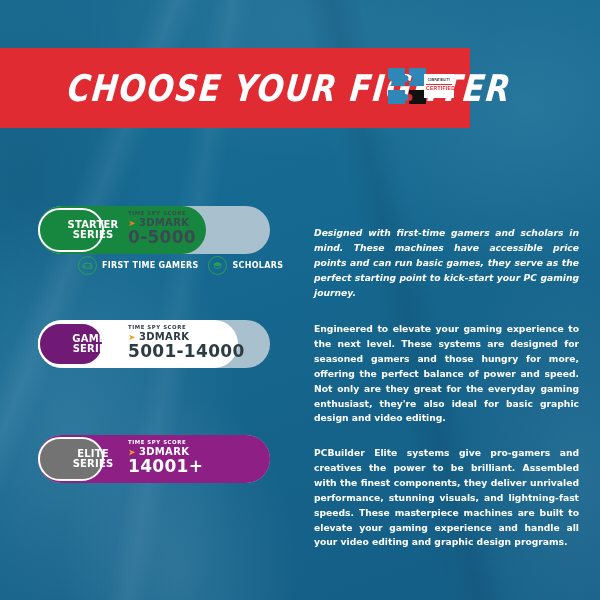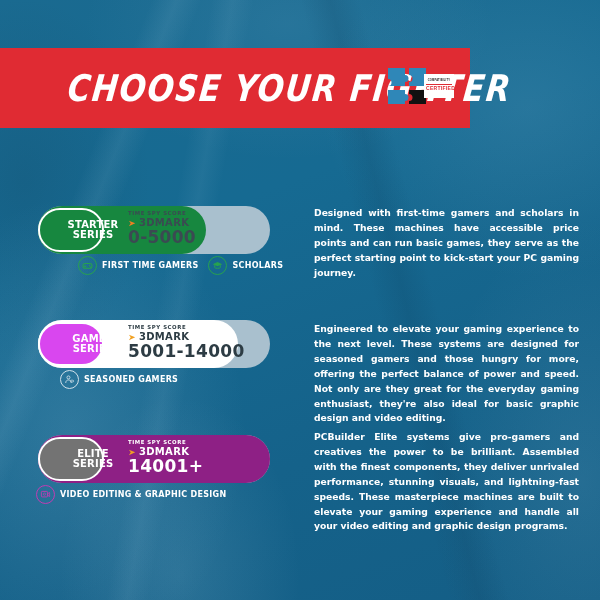--- a/index.html
+++ b/index.html
@@ -140,21 +140,21 @@
     border-radius: 22px;
     border: 2px solid #ffffff;
     display: flex;
     flex-direction: column;
     align-items: center;
     justify-content: center;
     z-index: 3;
     line-height: 1.02;
   }
   #tier-0 .tier-badge { background: #17873f; }
-  #tier-1 .tier-badge { background: #d946ef; }
+  #tier-1 .tier-badge { background: #701a75; }
   #tier-2 .tier-badge { background: #737373; }
   .tier-badge span {
     color: #ffffff;
     font-size: 10px;
     font-weight: bold;
     letter-spacing: .2px;
     font-family: "DejaVu Sans", sans-serif;
     padding-left: 44px;
   }
 
@@ -244,23 +244,23 @@
     position: absolute;
     left: 314px;
     width: 265px;
     color: #ffffff;
     font-size: 9.2px;
     font-weight: bold;
     line-height: 1.62;
     text-align: justify;
     font-family: "DejaVu Sans", sans-serif;
   }
-  #desc-0 { top: 206px; }
+  #desc-0 { top: 226px; font-style: italic; }
   #desc-1 { top: 322px; }
-  #desc-2 { top: 430px; }
+  #desc-2 { top: 446px; }
 </style>
 </head>
 <body>
 
 <div id="bg"></div>
 
 <div id="page">
 
   <div id="banner">
     <div id="banner-title">CHOOSE YOUR FIGHTER</div>
@@ -340,30 +340,20 @@
       <div class="score-brand">
         <svg class="brand-mark" viewBox="0 0 10 10">
           <path d="M1 2 L8 4.6 L1 8 L3 4.8 Z" fill="#f0a022"></path>
         </svg>
         <div class="score-brand-text">3DMARK</div>
       </div>
       <div class="score-value">5001-14000</div>
     </div>
 
     <div class="tag-row">
-      <div class="tag">
-        <span class="tag-icon">
-          <svg width="11" height="11" viewBox="0 0 16 16">
-              <circle cx="6.5" cy="5" r="2.2" fill="none" stroke="#cfe0ea" stroke-width="1.3"></circle>
-              <path d="M2.5 13 c0-3 2-4.3 4-4.3 s4 1.3 4 4.3" fill="none" stroke="#cfe0ea" stroke-width="1.3"></path>
-              <rect x="9.5" y="9" width="4.5" height="2.6" rx="1.3" fill="none" stroke="#cfe0ea" stroke-width="1.1"></rect>
-            </svg>
-        </span>
-        <span class="tag-label">SEASONED GAMERS</span>
-      </div>
     </div>
   </div>
 
   <div class="tier" id="tier-2">
     <div class="pill-track">
       <div class="pill-fill"></div>
     </div>
 
     <div class="tier-badge">
       <span>ELITE</span>
@@ -375,30 +365,20 @@
       <div class="score-brand">
         <svg class="brand-mark" viewBox="0 0 10 10">
           <path d="M1 2 L8 4.6 L1 8 L3 4.8 Z" fill="#f0a022"></path>
         </svg>
         <div class="score-brand-text">3DMARK</div>
       </div>
       <div class="score-value">14001+</div>
     </div>
 
     <div class="tag-row">
-      <div class="tag">
-        <span class="tag-icon">
-          <svg width="11" height="11" viewBox="0 0 16 16">
-              <rect x="2" y="3.5" width="9" height="8" rx="1.2" fill="none" stroke="#c13cb4" stroke-width="1.3"></rect>
-              <path d="M11 7 l3-2 v6 l-3-2 Z" fill="none" stroke="#c13cb4" stroke-width="1.2"></path>
-              <circle cx="6.5" cy="7.5" r="1.6" fill="none" stroke="#c13cb4" stroke-width="1"></circle>
-            </svg>
-        </span>
-        <span class="tag-label">VIDEO EDITING &amp; GRAPHIC DESIGN</span>
-      </div>
     </div>
   </div>
 
   <div class="desc" id="desc-0">Designed with first-time gamers and scholars in mind. These machines have accessible price points and can run basic games, they serve as the perfect starting point to kick-start your PC gaming journey.</div>
   <div class="desc" id="desc-1">Engineered to elevate your gaming experience to the next level. These systems are designed for seasoned gamers and those hungry for more, offering the perfect balance of power and speed. Not only are they great for the everyday gaming enthusiast, they're also ideal for basic graphic design and video editing.</div>
   <div class="desc" id="desc-2">PCBuilder Elite systems give pro-gamers and creatives the power to be brilliant. Assembled with the finest components, they deliver unrivaled performance, stunning visuals, and lightning-fast speeds. These masterpiece machines are built to elevate your gaming experience and handle all your video editing and graphic design programs.</div>
 
 </div>
 
 </body></html>

